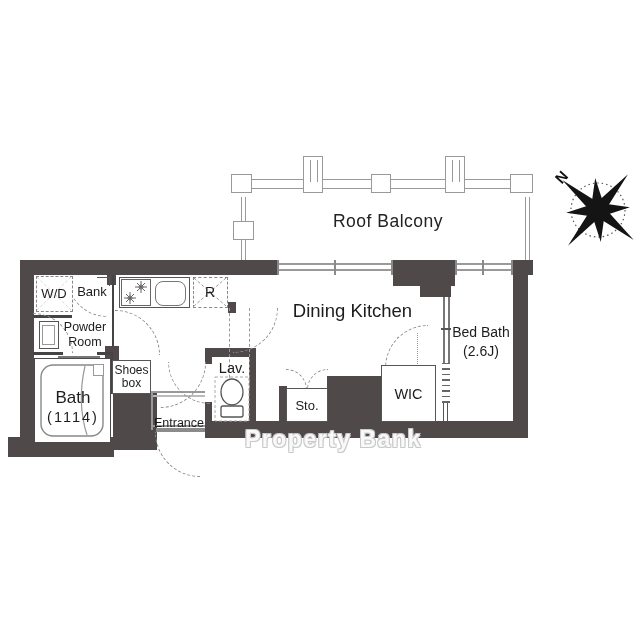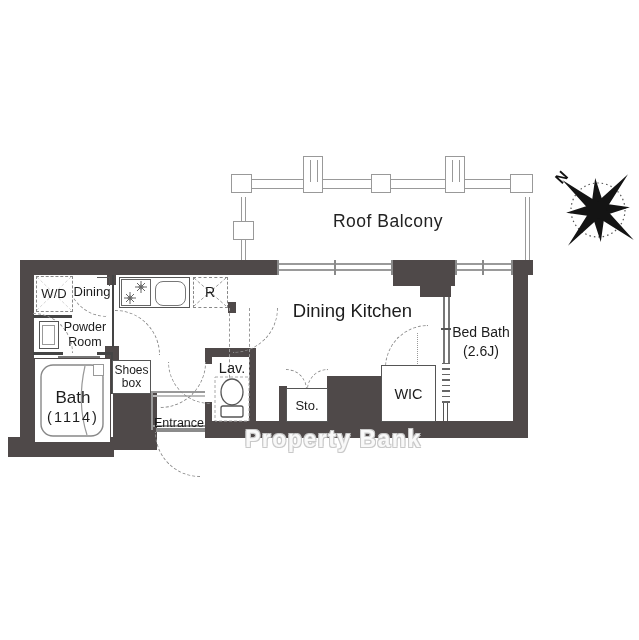--- a/index.html
+++ b/index.html
@@ -188,19 +188,19 @@
 
   <div class="lbl" style="left:255px;top:300px;width:195px;font-size:18.5px;">Dining Kitchen</div>
   <div class="lbl" style="left:445px;top:324px;width:72px;font-size:14px;">Bed Bath</div>
   <div class="lbl" style="left:445px;top:343px;width:72px;font-size:14px;">(2.6J)</div>
   <div class="lbl" style="left:36px;top:388px;width:74px;font-size:17px;">Bath</div>
   <div class="lbl" style="left:28px;top:409px;width:90px;font-size:14.5px;letter-spacing:2px;">(1114)</div>
   <div class="lbl" style="left:58px;top:320px;width:54px;font-size:12.5px;line-height:15px;">
     <span style="display:block;">Powder</span>
     <span style="display:block;">Room</span>
   </div>
-  <div class="lbl" style="left:72px;top:284px;width:40px;font-size:13px;">Dining</div>
+  <div class="lbl" style="left:72px;top:284px;width:40px;font-size:13px;">Bank</div>
   <div class="lbl" style="left:152px;top:403px;width:54px;font-size:12.5px;margin-top:13px;">Entrance</div>
   <div class="lbl" style="left:212px;top:360px;width:40px;font-size:14.5px;">Lav.</div>
 
   <div id="watermark" style="left:245px;top:426px;">Property Bank</div>
 
 </div>
 
 </body></html>

